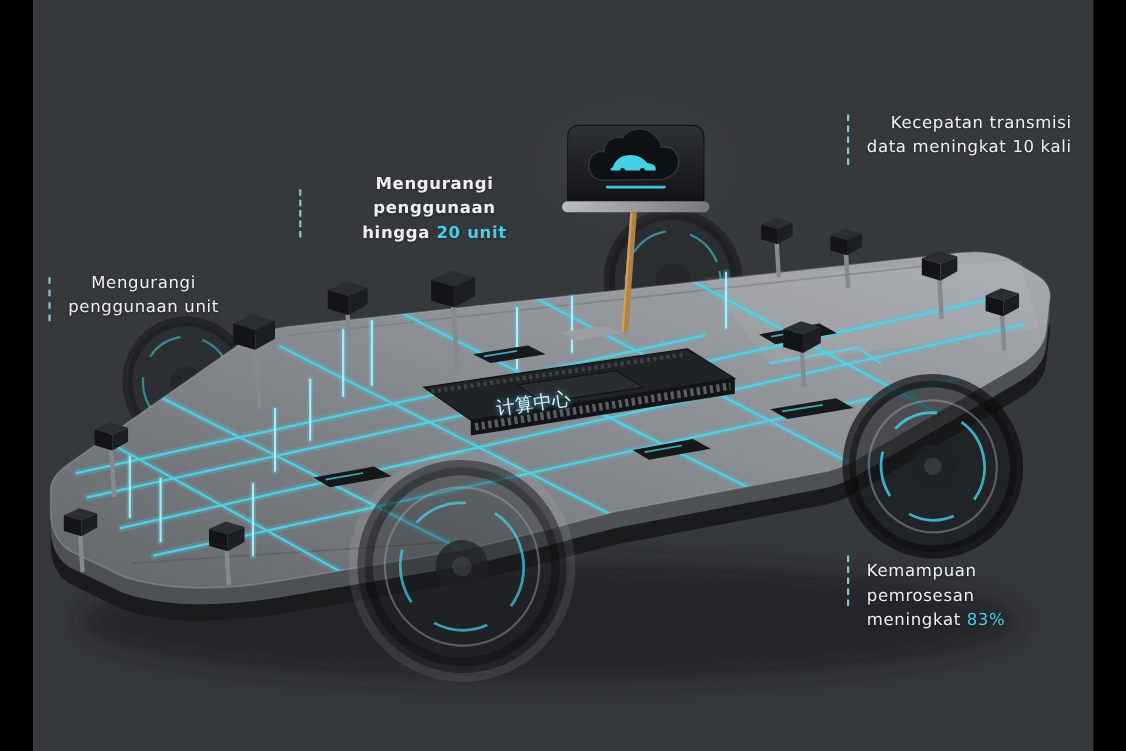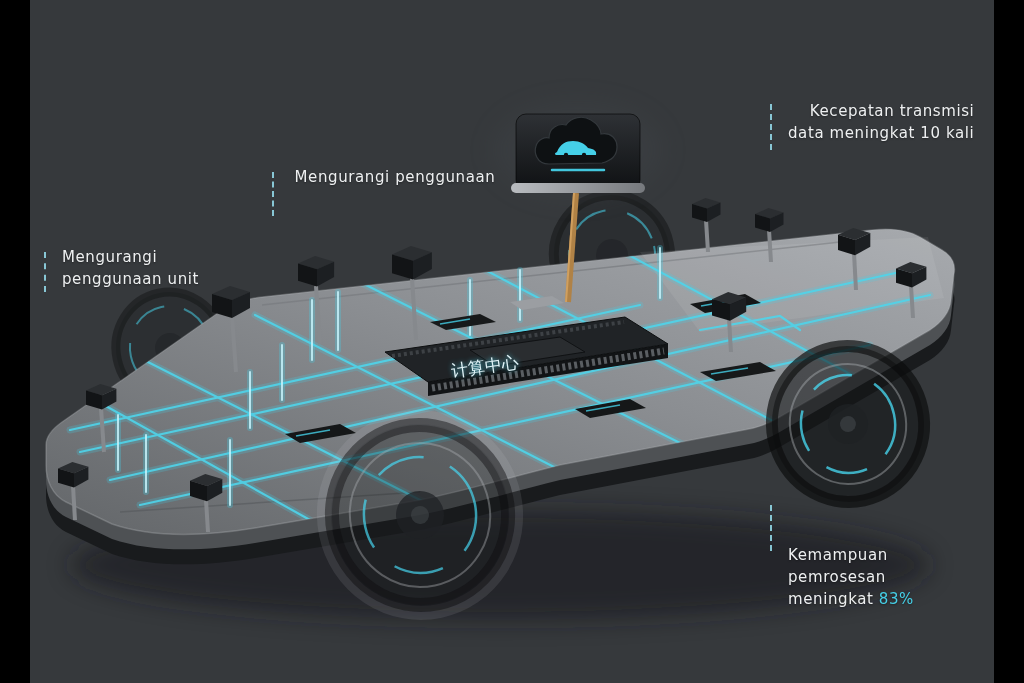--- a/index.html
+++ b/index.html
@@ -219,38 +219,39 @@
       <rect x="511" y="183" width="134" height="10" rx="5" fill="url(#barGrad)"></rect>
       <path d="M 549 164 C 536 164 534 152 536 146 C 538 139 545 137 549 138 C 549 128 558 123 566 125 C 571 117 583 115 591 120 C 598 124 601 130 601 134 C 611 132 617 139 617 147 C 617 156 610 161 602 163 Z" fill="#0e1113" stroke="#33383c" stroke-width="1.2"></path>
       <path d="M 557 152 C 560 144 566 141 573 141 C 580 141 585 144 588 148 C 594 149 597 151 596 155 L 556 155 C 554 154 555 153 557 152 Z" fill="#45d0e8"></path>
       <circle cx="566" cy="155" r="2.2" fill="#0e1113"></circle>
       <circle cx="584" cy="155" r="2.2" fill="#0e1113"></circle>
       <path d="M 552 170 L 604 170" stroke="#45d0e8" stroke-width="2.5" stroke-linecap="round" opacity="0.95"></path>
     </g>
   </svg>
 
   <div class="tick" style="left:44px;top:252px;height:40px;"></div>
-  <div class="annotation" style="left:62px;top:246px;">
+  <div class="annotation" style="left:62px;top:246px;text-align:center;">
     <div>Mengurangi</div>
     <div>penggunaan unit</div>
   </div>
 
   <div class="tick" style="left:272px;top:172px;height:44px;"></div>
-  <div class="annotation centered" style="left:288px;top:166px;width:214px;">
+  <div class="annotation centered" style="left:288px;top:156px;width:214px;font-weight:bold;">
     <div>Mengurangi penggunaan</div>
+    <div><span>hingga </span><span class="hl">20 unit</span></div>
   </div>
 
   <div class="tick" style="left:770px;top:104px;height:46px;"></div>
   <div class="annotation" style="left:788px;top:100px;text-align:right;">
     <div>Kecepatan transmisi</div>
     <div>data meningkat 10 kali</div>
   </div>
 
   <div class="tick" style="left:770px;top:505px;height:46px;"></div>
-  <div class="annotation" style="left:788px;top:508px;margin-top:36px;">
+  <div class="annotation" style="left:788px;top:508px;">
     <div>Kemampuan</div>
     <div>pemrosesan</div>
     <div><span>meningkat </span><span class="hl">83%</span></div>
   </div>
 
   <div class="side-bar left"></div>
   <div class="side-bar right"></div>
 </div>
 
 </body></html>

